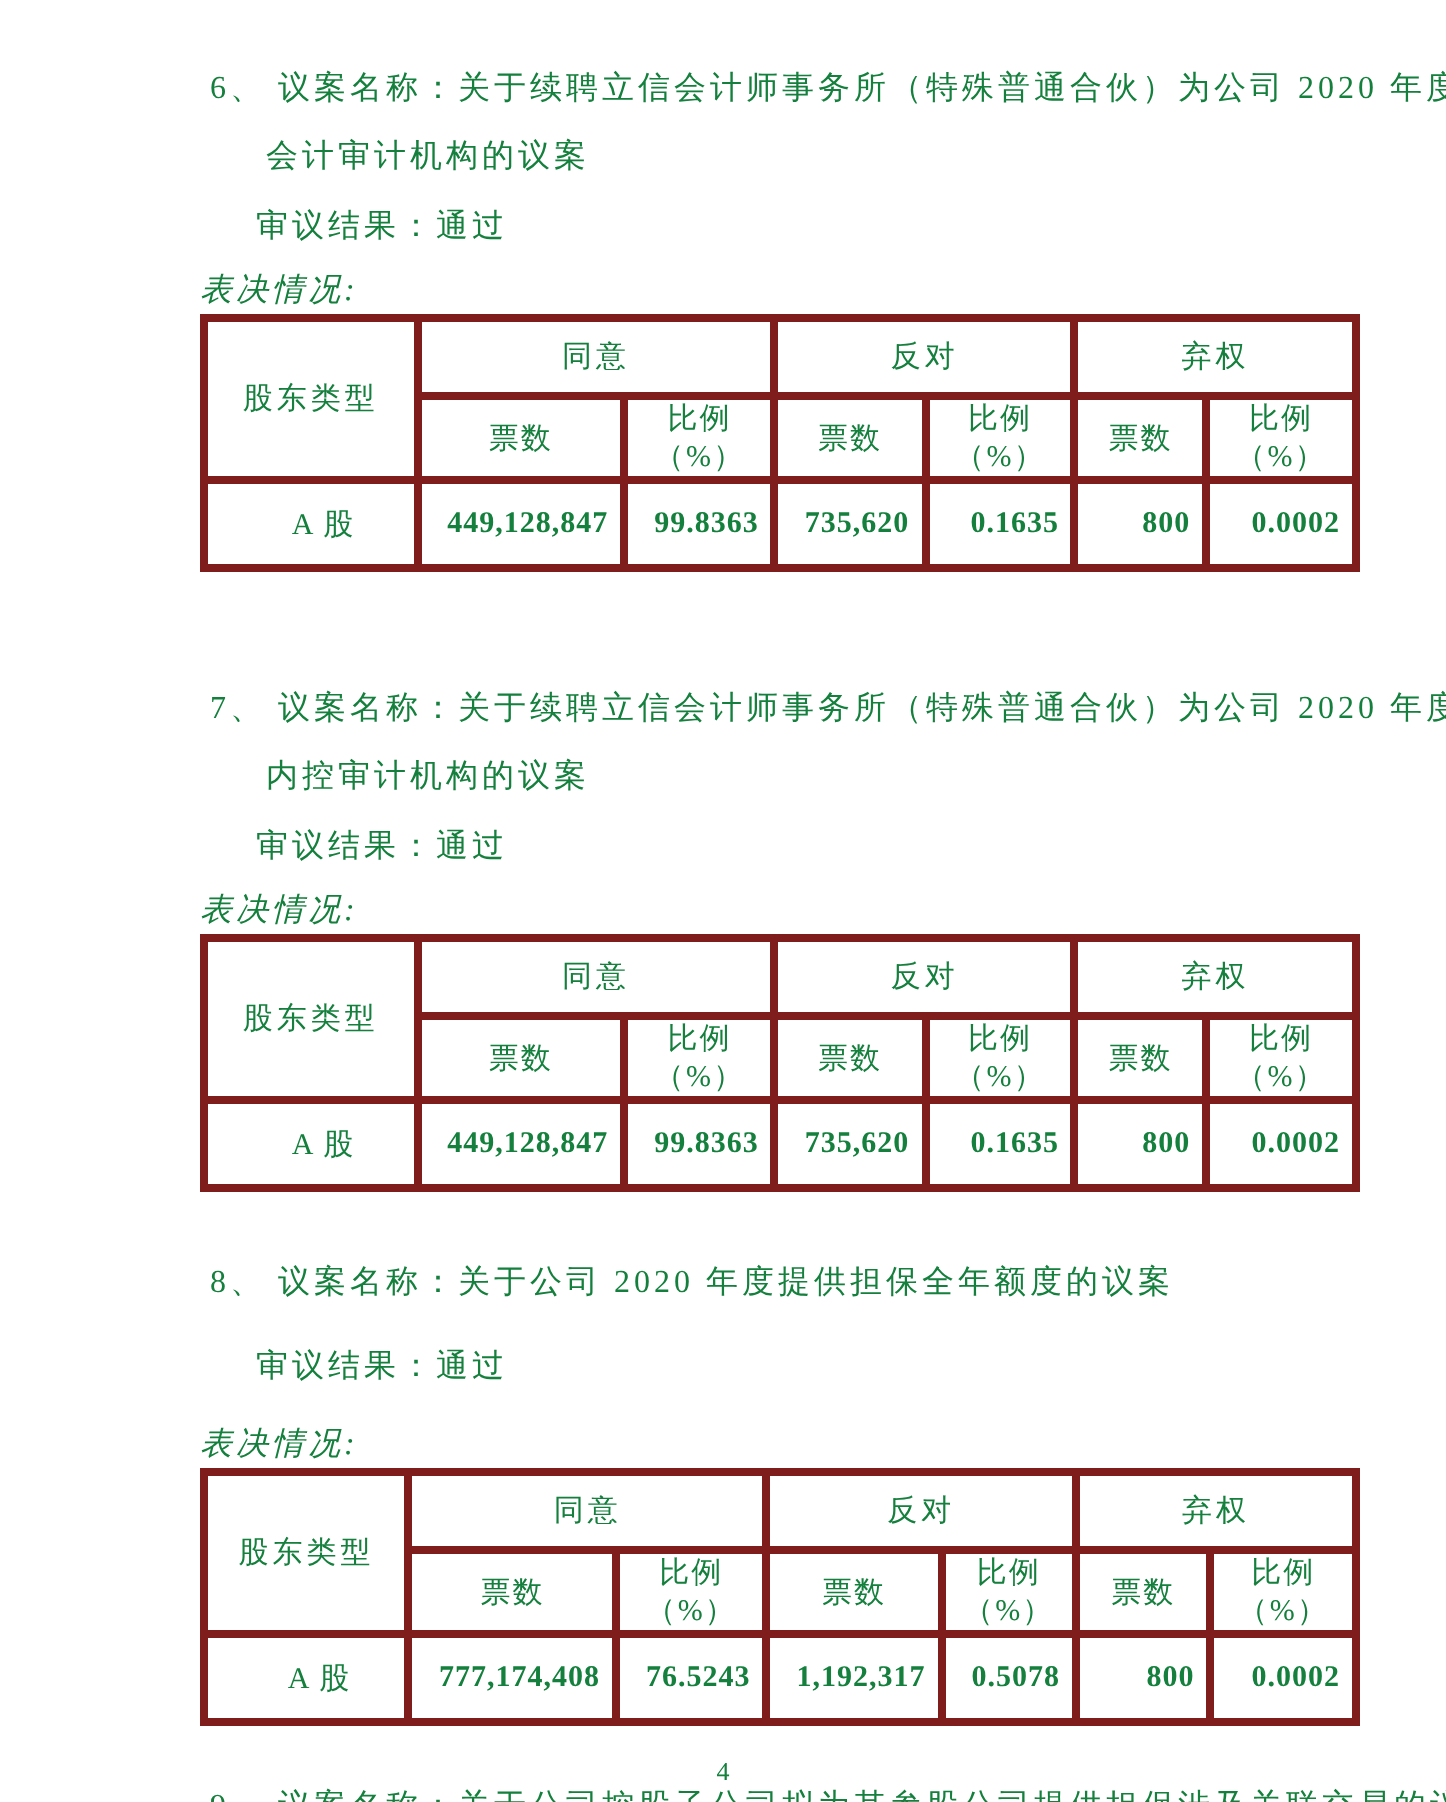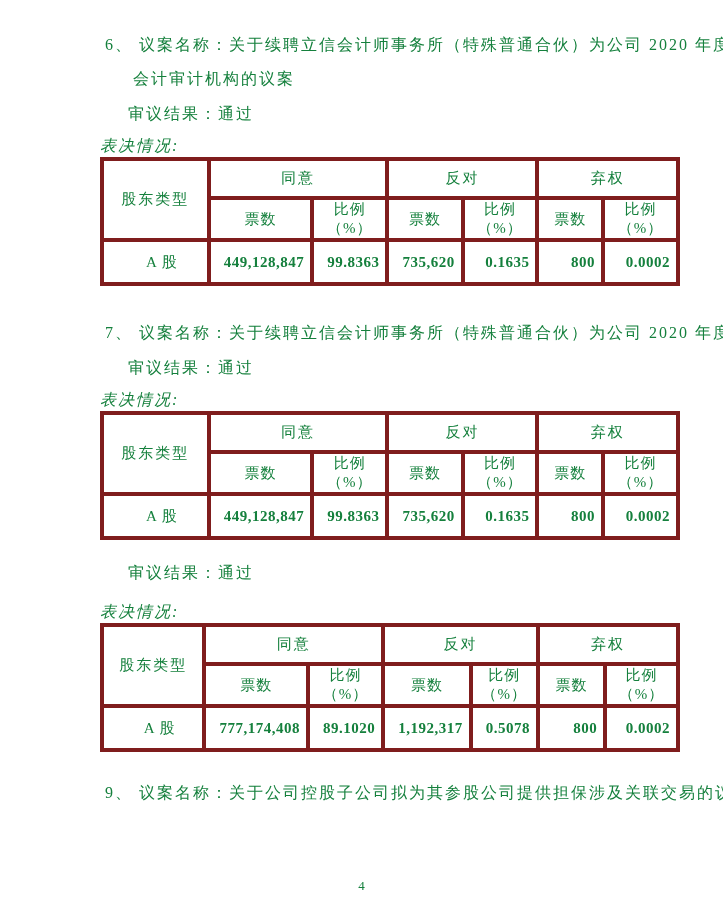--- a/index.html
+++ b/index.html
@@ -25,21 +25,21 @@
   .result-line { padding-left: 28px; }
   .vote-caption { padding-left: 0; font-style: italic; }
 
   .num { margin-right: 6px; }
 
   .mt-i6-l1 { margin-top: 36px; }
   .mt-l2   { margin-top: 16px; }
   .mt-res  { margin-top: 17px; }
   .mt-cap  { margin-top: 14px; }
   .mt-tbl  { margin-top: 2px; }
-  .mt-i7-l1 { margin-top: 38px; }
+  .mt-i7-l1 { margin-top: 60px; }
   .mt-i8-l1 { margin-top: 37px; }
   .mt-i8-res { margin-top: 24px; }
   .mt-i8-cap { margin-top: 21px; }
   .mt-i9-l1 { margin-top: 32px; }
 
   table.vote-table {
     border-collapse: collapse;
     table-layout: fixed;
   }
   table.vote-table td, table.vote-table th {
@@ -110,20 +110,21 @@
           <td class="r">0.1635</td>
           <td class="r">800</td>
           <td class="r">0.0002</td>
         </tr>
       </tbody>
         </table>
     </div>
 
     <div>
       <div class="p-line l1 mt-i7-l1"><span class="num">7、</span><span>议案名称：</span><span>关于续聘立信会计师事务所（特殊普通合伙）为公司 2020 年度</span></div>
+      <div class="p-line l2 mt-l2">内控审计机构的议案</div>
       <div class="p-line result-line mt-res"><span>审议结果：</span><span>通过</span></div>
       <div class="p-line vote-caption mt-cap">表决情况:</div>
 
       <table class="vote-table mt-tbl">
         <colgroup>
           <col style="width:108px">
             <col style="width:95px">
             <col style="width:70px">
           <col style="width:69px">
             <col style="width:75px">
@@ -152,20 +153,21 @@
           <td class="r">735,620</td>
           <td class="r">0.1635</td>
           <td class="r">800</td>
           <td class="r">0.0002</td>
         </tr>
       </tbody>
         </table>
     </div>
 
     <div>
+      <div class="p-line l1 mt-i8-l1"><span class="num">8、</span><span>议案名称：</span><span>关于公司 2020 年度提供担保全年额度的议案</span></div>
       <div class="p-line result-line mt-i8-res"><span>审议结果：</span><span>通过</span></div>
       <div class="p-line vote-caption mt-i8-cap">表决情况:</div>
 
       <table class="vote-table mt-tbl">
         <colgroup>
           <col style="width:105px">
             <col style="width:97px">
             <col style="width:68px">
           <col style="width:80px">
             <col style="width:65px">
@@ -183,21 +185,21 @@
           <td>票数</td>
           <td>比例（%）</td>
           <td>票数</td>
           <td>比例（%）</td>
           <td>票数</td>
           <td>比例（%）</td>
         </tr>
         <tr class="dr">
           <td class="c">A 股</td>
           <td class="r">777,174,408</td>
-          <td class="r">89.1020</td>
+          <td class="r">76.5243</td>
           <td class="r">1,192,317</td>
           <td class="r">0.5078</td>
           <td class="r">800</td>
           <td class="r">0.0002</td>
         </tr>
       </tbody>
         </table>
     </div>
 
     <div>

